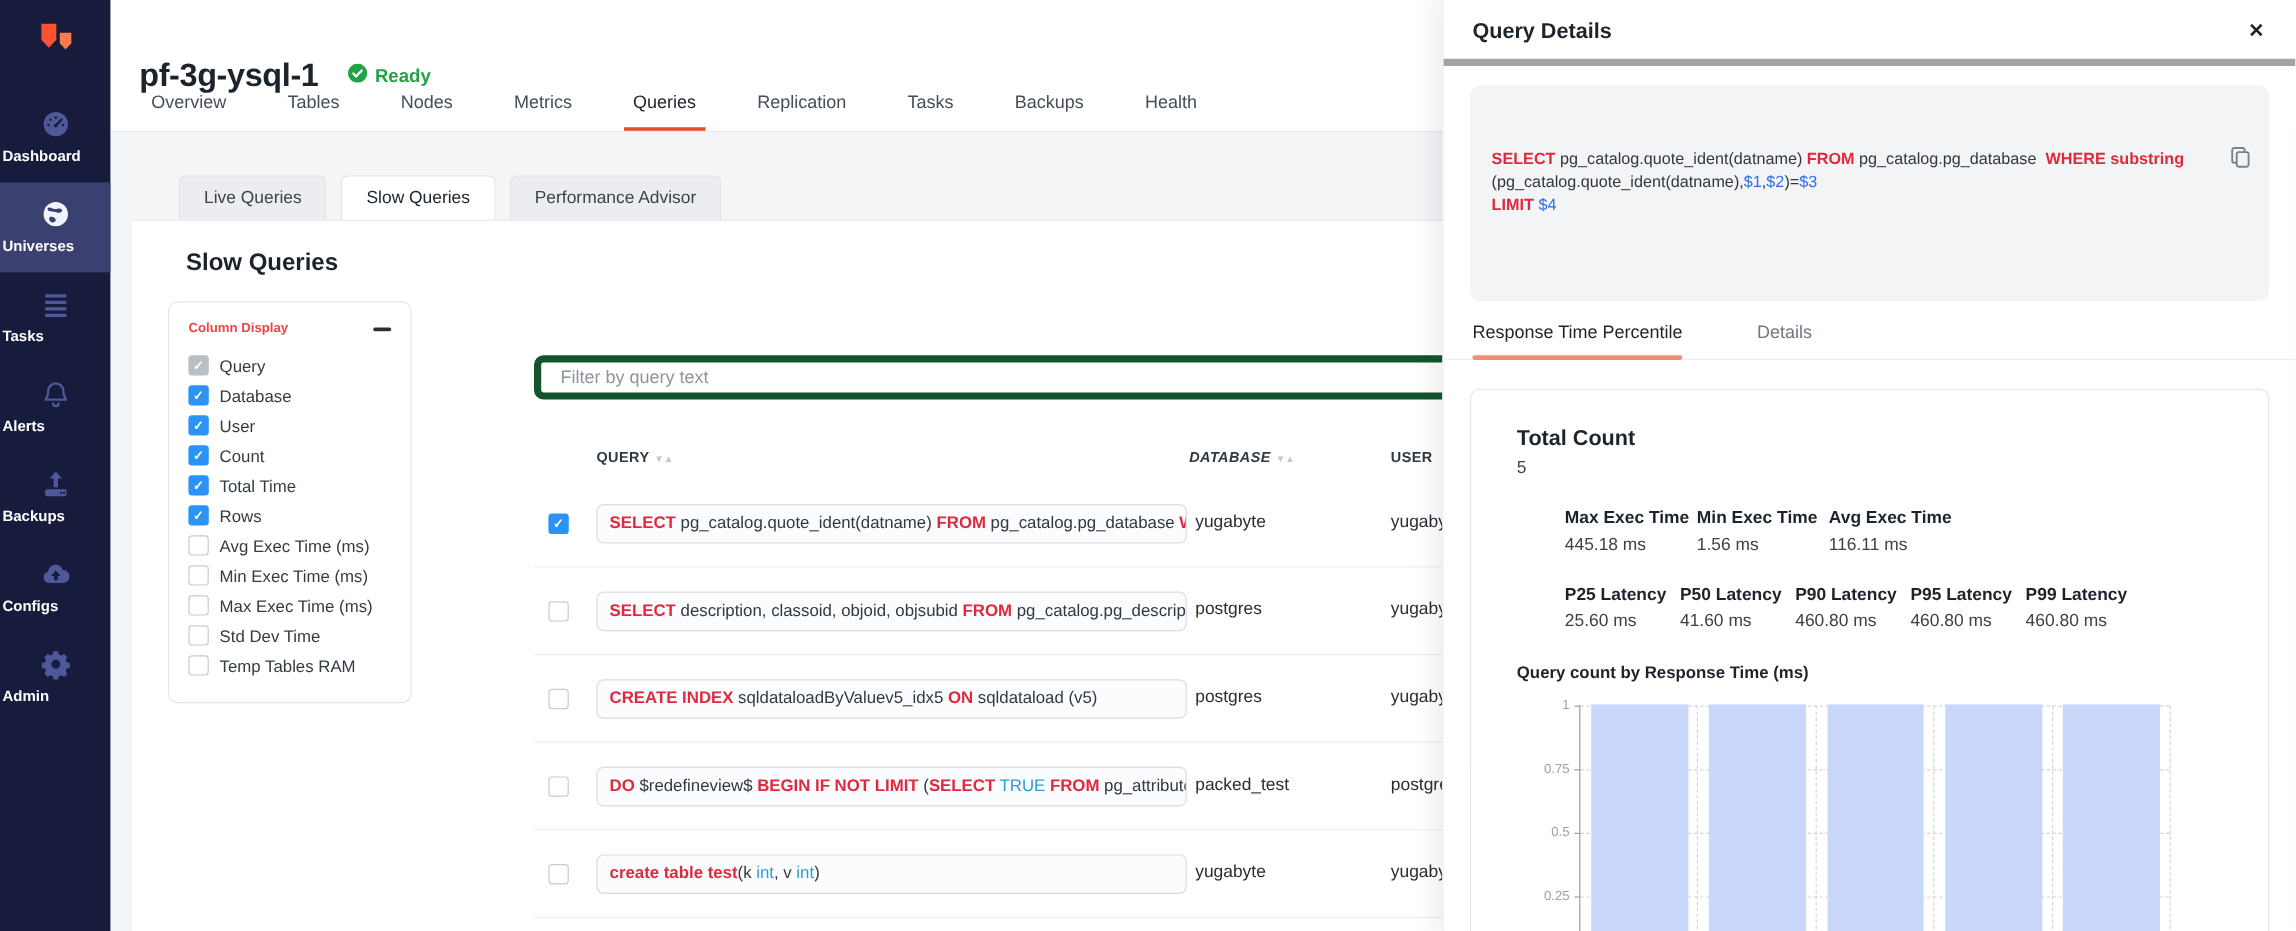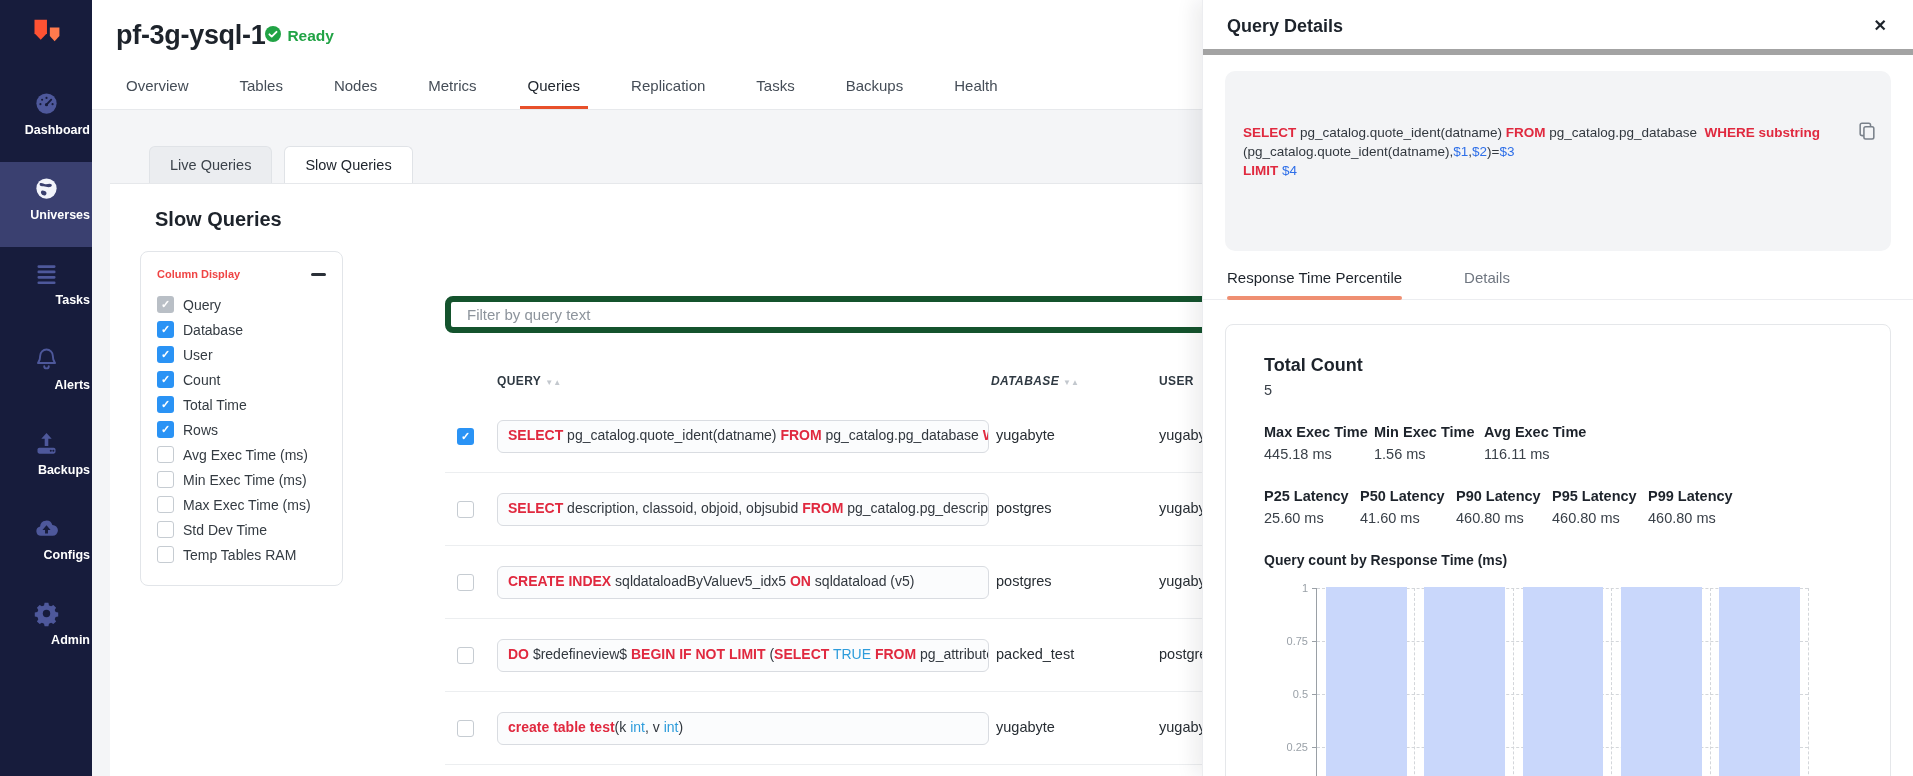--- a/index.html
+++ b/index.html
@@ -3,29 +3,29 @@
 <meta charset="utf-8">
 <style>
   * { margin:0; padding:0; box-sizing:border-box; }
   html,body { background:#fff; }
   body { font-family:"Liberation Sans", sans-serif; }
   .app { position:relative; width:1913px; height:776px; background:#f4f5f7; overflow:hidden; }
 
   
   .sidebar { position:absolute; left:0; top:0; width:92px; height:776px; background:#171c3c; z-index:30; }
   .logo { width:46px; height:46px; margin:13px auto 18px; }
-  .side-item { padding:13px 2px 25px; text-align:right; cursor:pointer; }
+  .side-item { padding:13px 2px 15px; text-align:left; cursor:pointer; }
   .side-item.active { background:#3a4070; }
   .side-item .icon { display:block; width:27px; height:27px; margin:0 auto 6px; color:#4e589b; }
   .side-item.active .icon { color:#f2f4fb; }
   .side-item .lbl { color:#ffffff; font-size:12.5px; font-weight:700; }
 
   
   .topbar { position:absolute; left:92px; top:0; right:0; height:110px; background:#fff; border-bottom:1px solid #e7e9ec; z-index:5; }
-  .title-row { display:flex; align-items:center; gap:0; padding:20px 0 0 24px; }
+  .title-row { display:flex; align-items:center; gap:25px; padding:20px 0 0 24px;margin-top:28px; }
   .page-title { font-size:27px; font-weight:700; color:#1d232b; letter-spacing:-0.3px; }
   .status-badge { display:flex; align-items:center; gap:6px; }
   .status-badge .txt { color:#21a345; font-weight:700; font-size:15.5px; }
   .nav-tabs { position:absolute; left:32px; bottom:0; display:flex; gap:47px; }
   .nav-tab { position:relative; padding:0 2px 15px; font-size:15px; color:#454d57; cursor:pointer; }
   .nav-tab.active { color:#20262e; font-weight:400; }
   .nav-tab.active::after { content:""; position:absolute; left:-6px; right:-6px; bottom:0; height:3px; background:#e8502a; }
 
   
   .workspace { position:absolute; left:92px; top:110px; right:0; bottom:0; background:#f4f5f7; }
@@ -79,21 +79,21 @@
   .copy-btn { position:absolute; right:13px; top:11px; width:22px; height:22px; cursor:pointer; }
   .dp-tabs { display:flex; gap:62px; margin-top:18px; padding:0 24px; border-bottom:1px solid #ecedf0; }
   .dp-tab { position:relative; padding:0 0 13px; font-size:15px; color:#6f7680; cursor:pointer; }
   .dp-tab.active { color:#1d232b; }
   .dp-tab.active::after { content:""; position:absolute; left:0; right:0; bottom:-1px; height:4px; background:#ef8f72; border-radius:2px; }
 
   .stat-card { margin:24px 22px 0; border:1px solid #e5e7ea; border-radius:8px; padding:30px 38px 24px; height:518px; }
   .stat-label { font-size:14.5px; font-weight:700; color:#1d232b; margin-bottom:6px; }
   .stat-value { font-size:14.5px; color:#3a4149; }
   .total-block .stat-label { font-size:18px; }
-  .stat-row { display:flex; margin-top:26px; }
+  .stat-row { display:flex; margin-top:26px;margin-left:40px; }
   .stat-row.exec .stat-cell { min-width:110px; }
   .stat-row.latency .stat-cell { min-width:96px; }
   .chart-title { margin-top:26px; font-size:14px; font-weight:700; color:#1d232b; }
 
   .chart { position:relative; margin-top:16px; height:238px; }
   .plot { position:absolute; left:52px; top:4px; width:492px; height:212px;
           border-left:1px solid #9aa0a6; border-bottom:1px solid #9aa0a6; }
   .gridline-h { position:absolute; left:0; right:0; border-top:1px dashed #d3d6da; }
   .gridline-v { position:absolute; top:0; bottom:0; border-left:1px dashed #d3d6da; }
   .ytick { position:absolute; width:44px; text-align:right; font-size:11px; color:#9aa1a8; }
@@ -200,20 +200,21 @@
         <div class="nav-tab">Tasks</div>
         <div class="nav-tab">Backups</div>
         <div class="nav-tab">Health</div>
       </div>
   </div>
 
   <div class="workspace">
     <div class="sub-tabs" id="sub-tabs">
         <div class="sub-tab">Live Queries</div>
         <div class="sub-tab active">Slow Queries</div>
+        <div class="sub-tab">Performance Advisor</div>
       </div>
 
     <div class="content-card">
       <div class="sq-title">Slow Queries</div>
 
       <div class="col-card">
         <div class="col-head">
           <div class="col-title">Column Display</div>
           <div class="collapse-btn"></div>
         </div>

